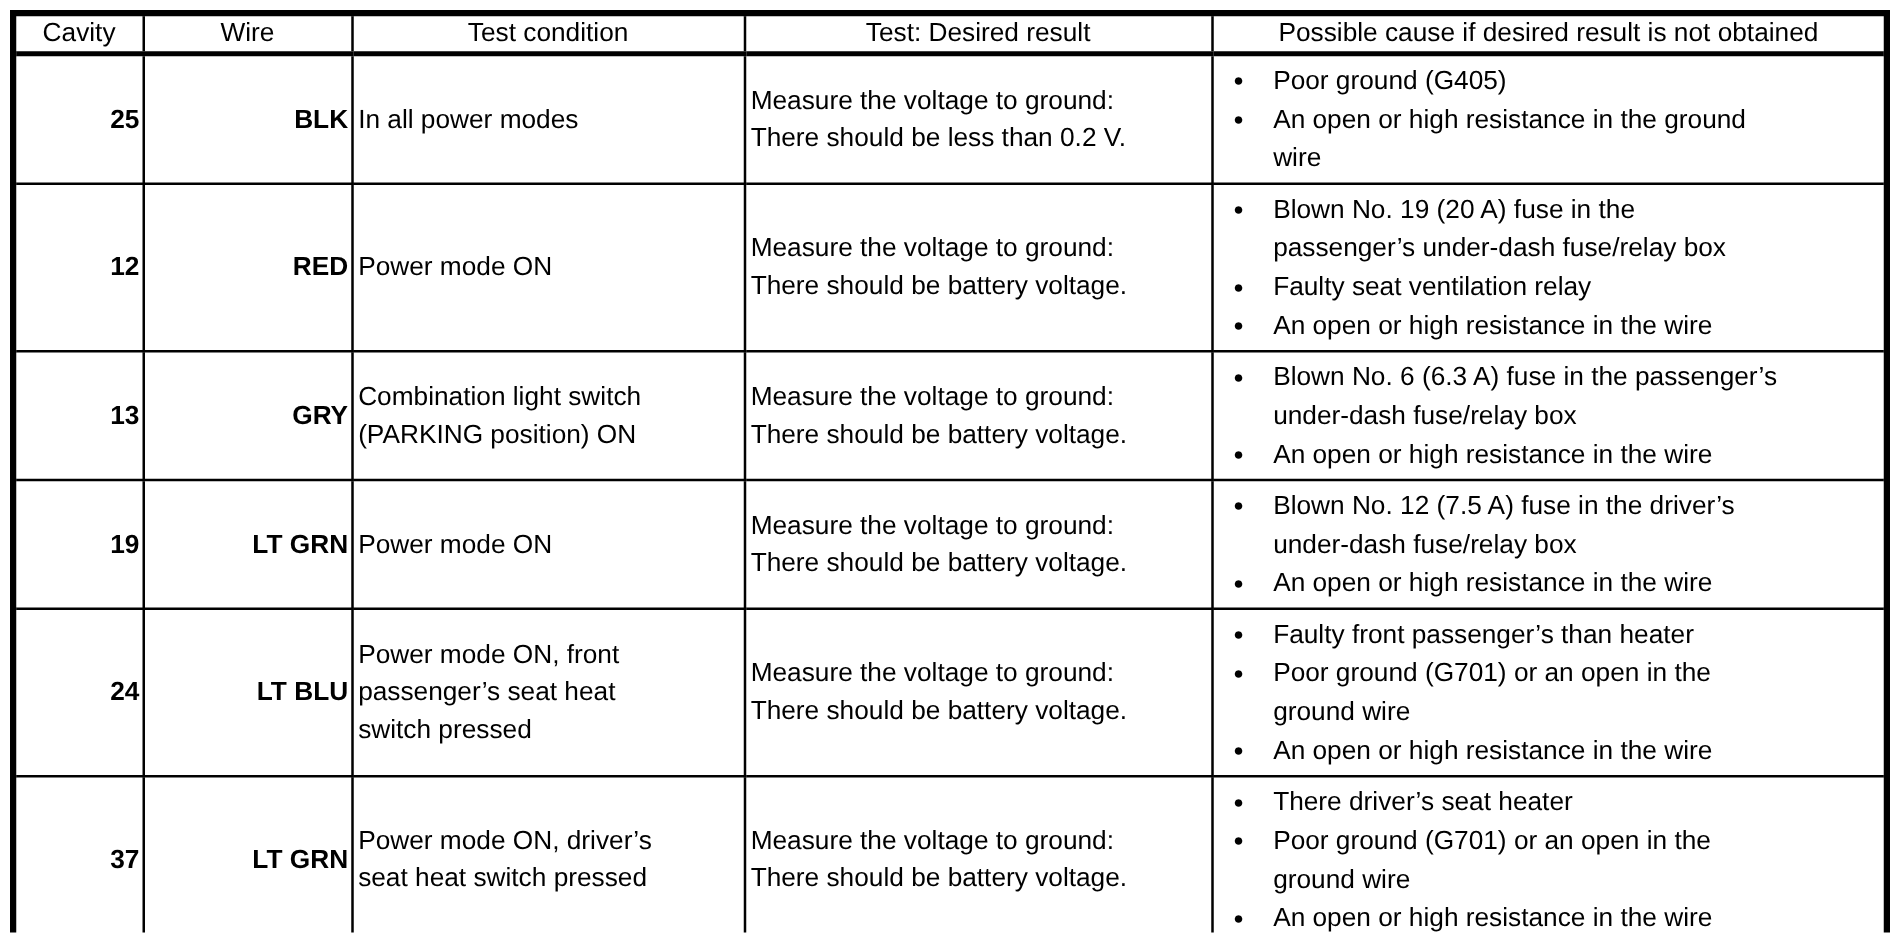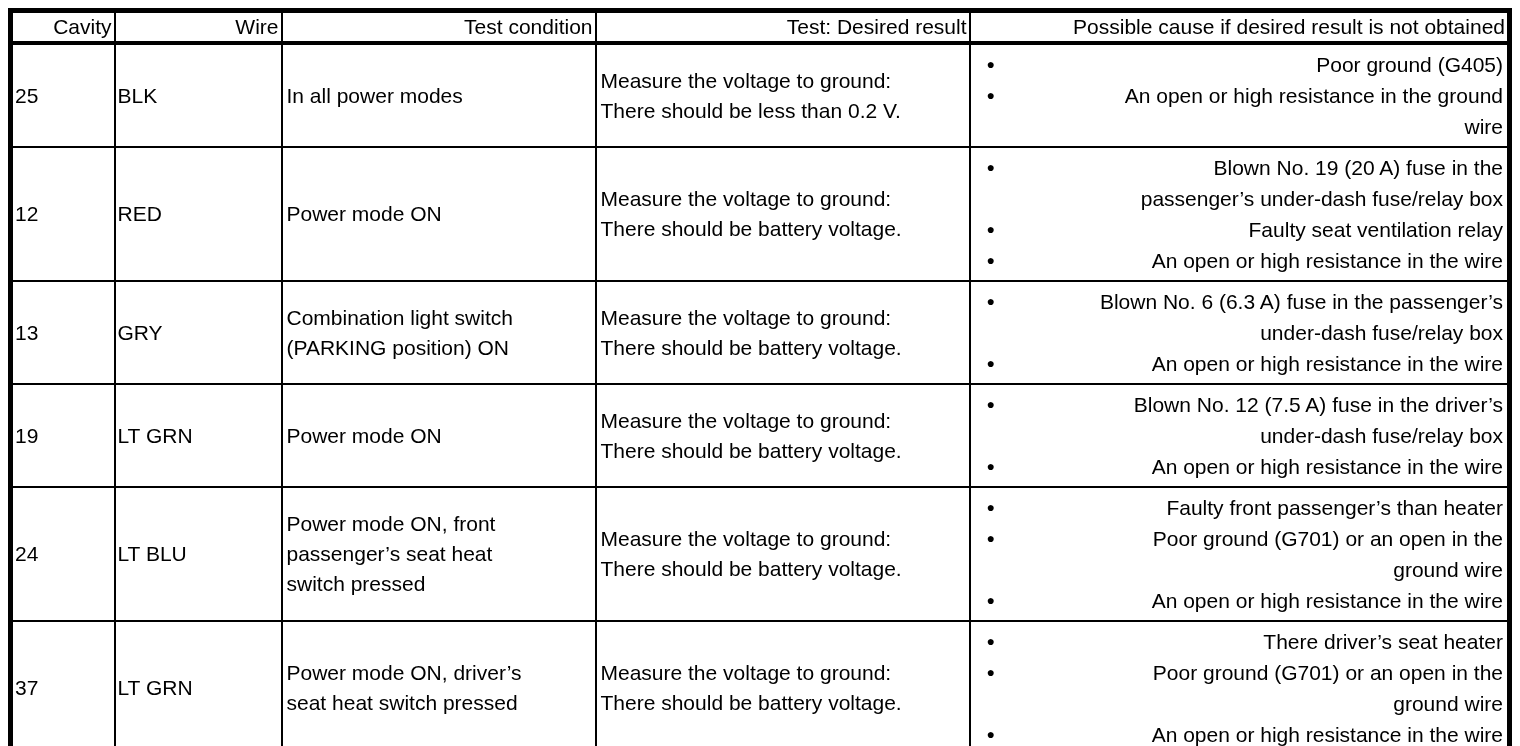--- a/index.html
+++ b/index.html
@@ -27,40 +27,41 @@
   col.c-cavity { width: 104px; }
   col.c-wire   { width: 167px; }
   col.c-cond   { width: 314px; }
   col.c-result { width: 374px; }
   col.c-cause  { width: auto;  }
 
   th, td {
     border: 2px solid #000000;
     font-size: 21px;
     color: #000000;
-    text-align: right;
   }
   thead th {
     font-weight: normal;
     height: 28px;
+    text-align: center;
     vertical-align: middle;
     padding: 0 2px;
     border-bottom: 4px solid #000000;
   }
   tbody tr:nth-child(1) { height: 103px; }
   tbody tr:nth-child(2) { height: 132px; }
   tbody tr:nth-child(3) { height: 100px; }
   tbody tr:nth-child(4) { height: 101px; }
   tbody tr:nth-child(5) { height: 130px; }
   tbody tr:nth-child(6) { height: 128px; }
 
   td { vertical-align: middle; }
   .td-center {
-    text-align: left;
+    text-align: right;
     padding: 0 2px;
+    font-weight: bold;
   }
   .td-text {
     text-align: left;
     padding: 2px 4px;
     white-space: pre-line;
     line-height: 30px;
   }
   .td-causes {
     padding: 4px 4px 4px 12px;
     vertical-align: middle;

